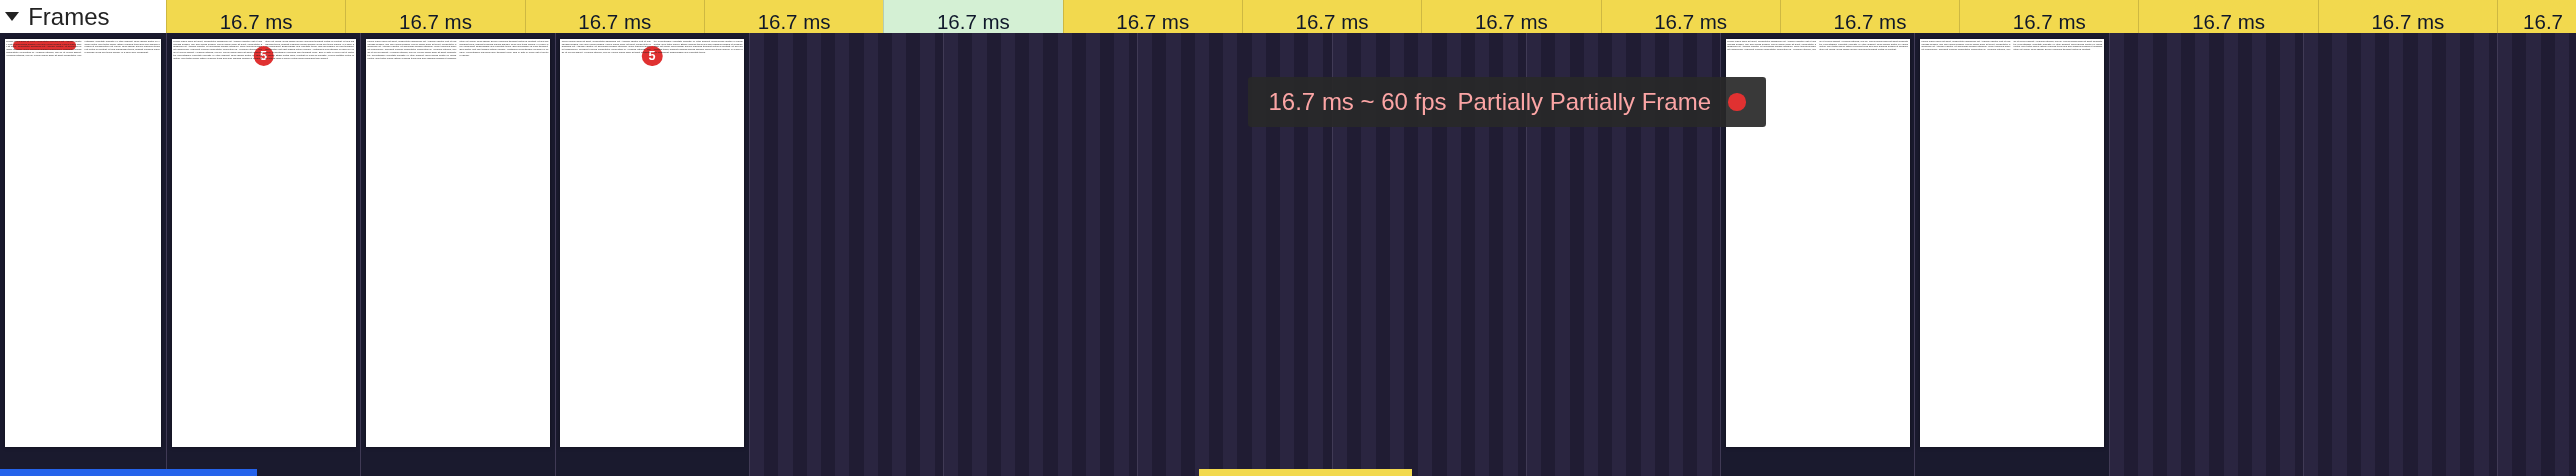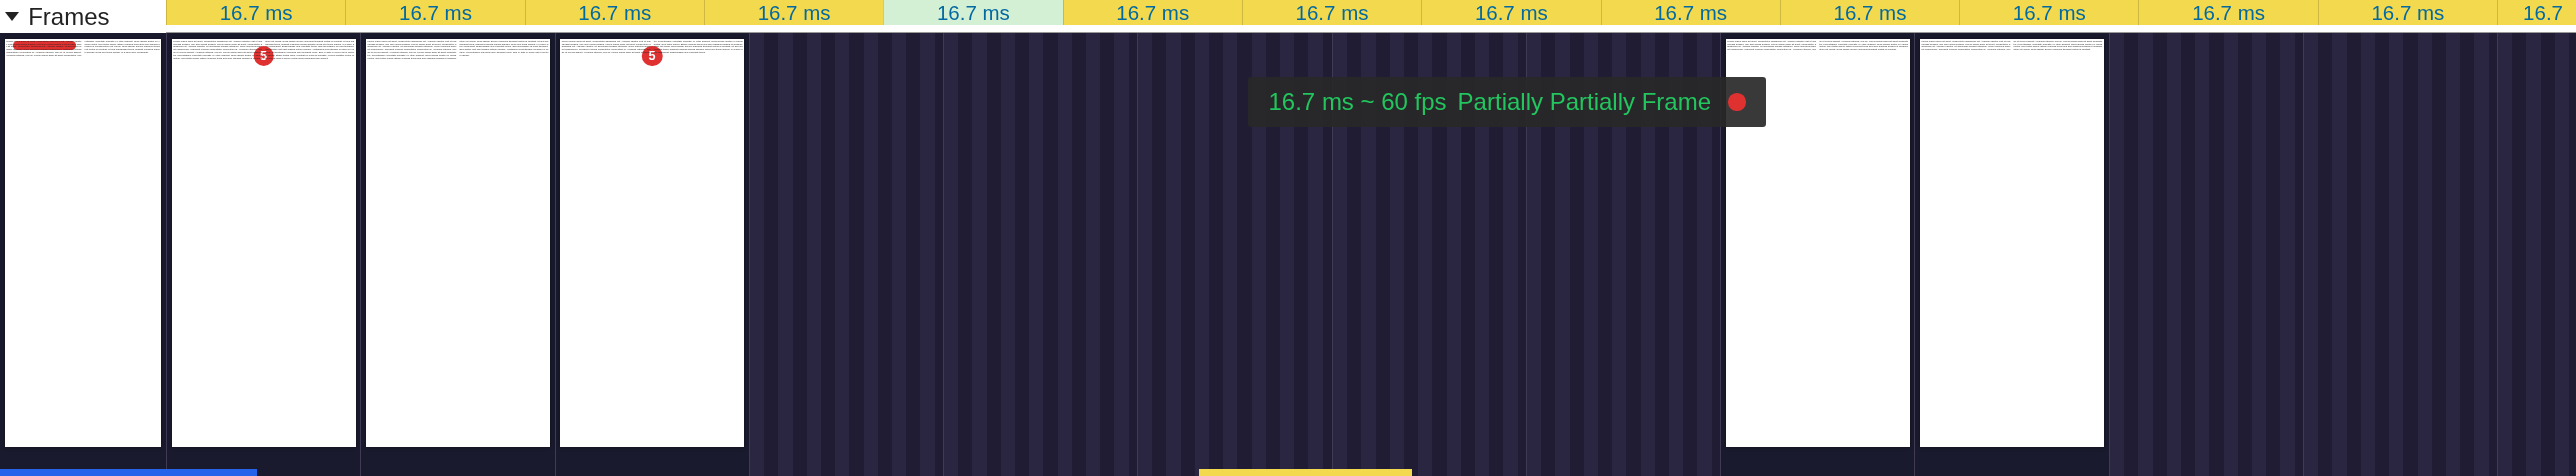--- a/index.html
+++ b/index.html
@@ -12,22 +12,22 @@
   .frames-label {
     width: 166px; height: 33px; background: #fff; color: #222;
     display: flex; align-items: center; font-size: 24px; font-weight: 400;
     padding-left: 4.7px; flex-shrink: 0;
   }
   .frames-label .tri {
     width: 0; height: 0; border-left: 7.1px solid transparent; border-right: 7.1px solid transparent;
     border-top: 9.5px solid #222; margin-right: 9.5px;
   }
   .frame-cell {
-    flex: 1 1 0; height: 25px; display: flex; align-items: center; justify-content: center;
-    font-size: 20.5px; color: #0369a1; border-left: 0.8px solid rgba(0,0,0,0.15);
+    flex: 1 1 0; height: 43px; display: flex; align-items: center; justify-content: center;
+    font-size: 20.5px; color: #0f172a; border-left: 0.8px solid rgba(0,0,0,0.15);
     white-space: nowrap;
   }
   .frame-cell.good { background: #f2d94e; }
   .frame-cell.partial { background: #d4f0d4; }
   .frame-cell.last { overflow: hidden; padding-left: 12px; }
   
   
   .content-row { flex: 1; display: flex; position: relative; background: #1a1a2e; }
   
   .screenshot-slot {
@@ -63,21 +63,21 @@
     background: repeating-linear-gradient(
       90deg,
       #2a2540 0px, #2a2540 14.2px,
       #201c33 14.2px, #201c33 28.4px
     );
   }
   
   
   .tooltip {
     position: absolute; top: 44px; left: 1248px;
-    background: rgba(40,40,40,0.92); color: #22c55e; font-size: 24px;
+    background: rgba(40,40,40,0.92); color: #fca5a5; font-size: 24px;
     padding: 11px 20.5px; border-radius: 3.2px; white-space: nowrap;
     display: flex; align-items: center; gap: 11px;
     z-index: 50;
   }
   .tooltip .red-dot {
     width: 17.4px; height: 17.4px; border-radius: 50%; background: #e03131;
     margin-left: 6.3px;
   }
   
   

